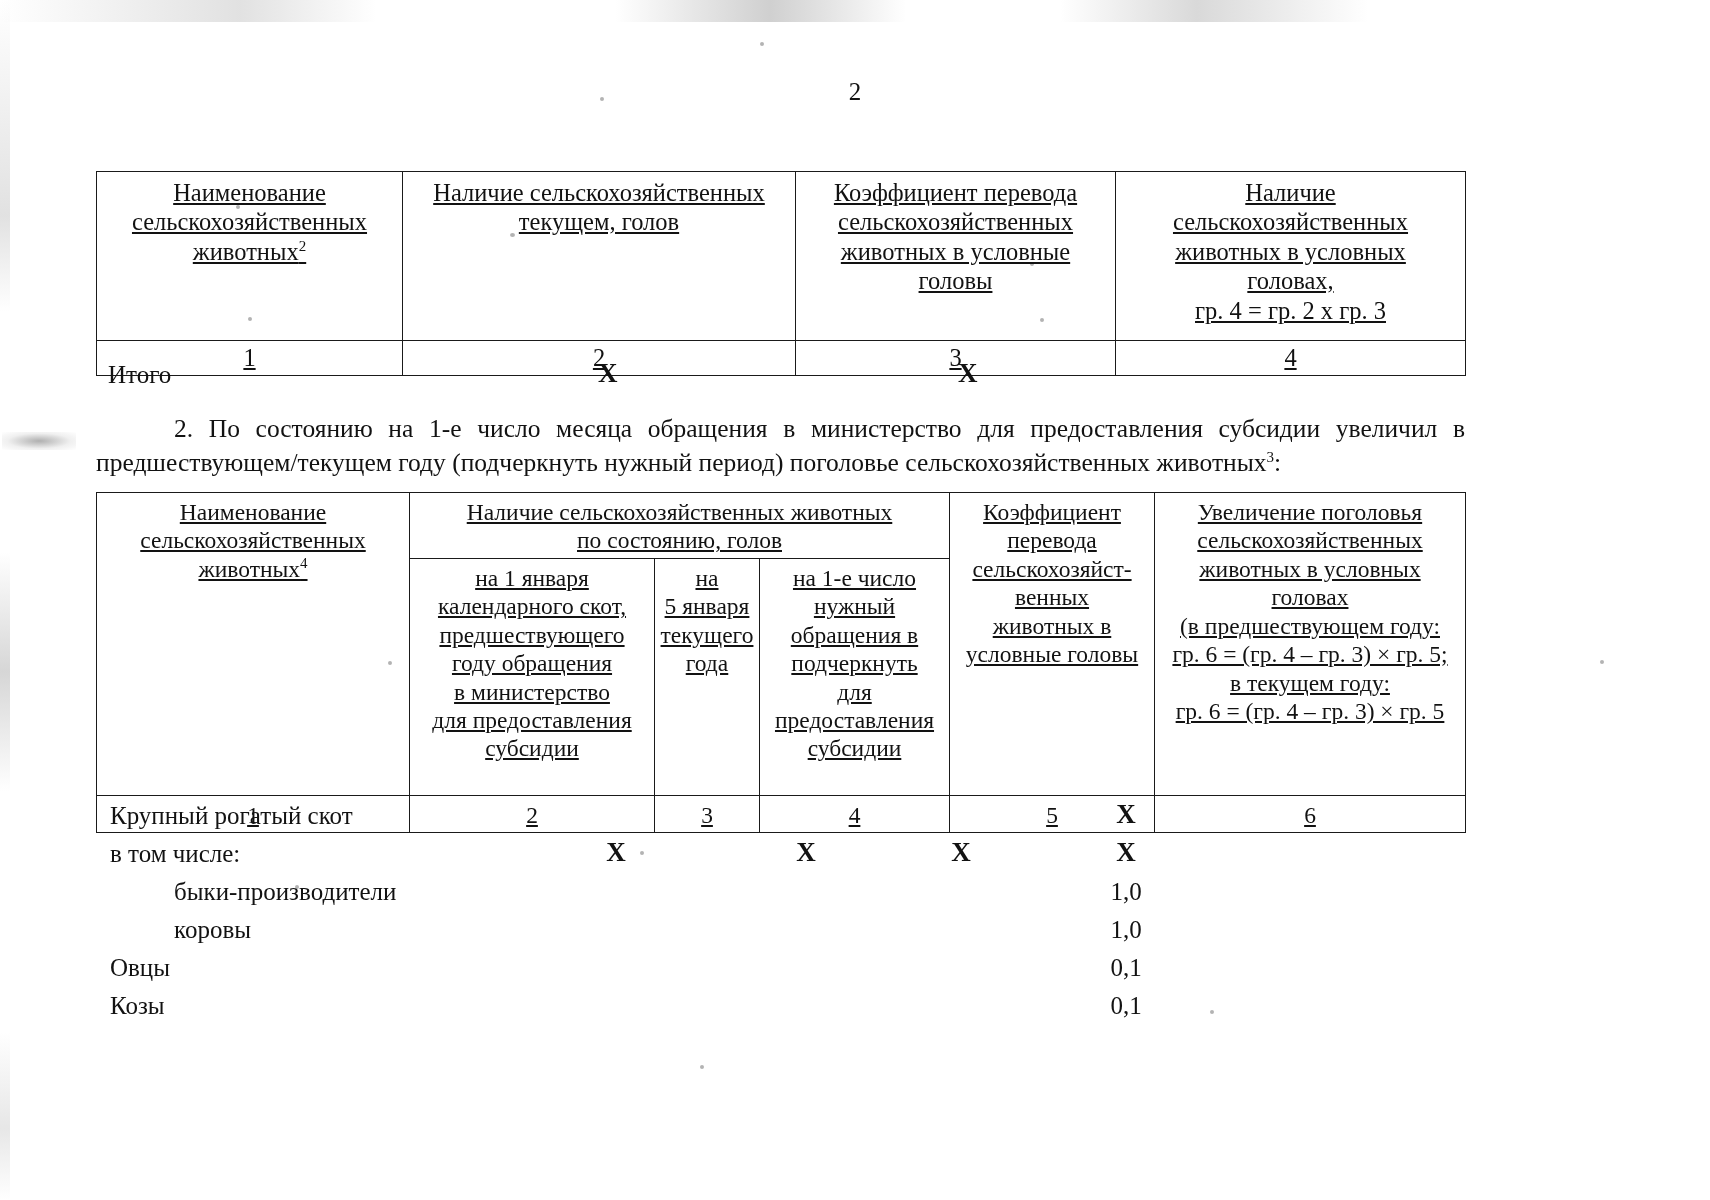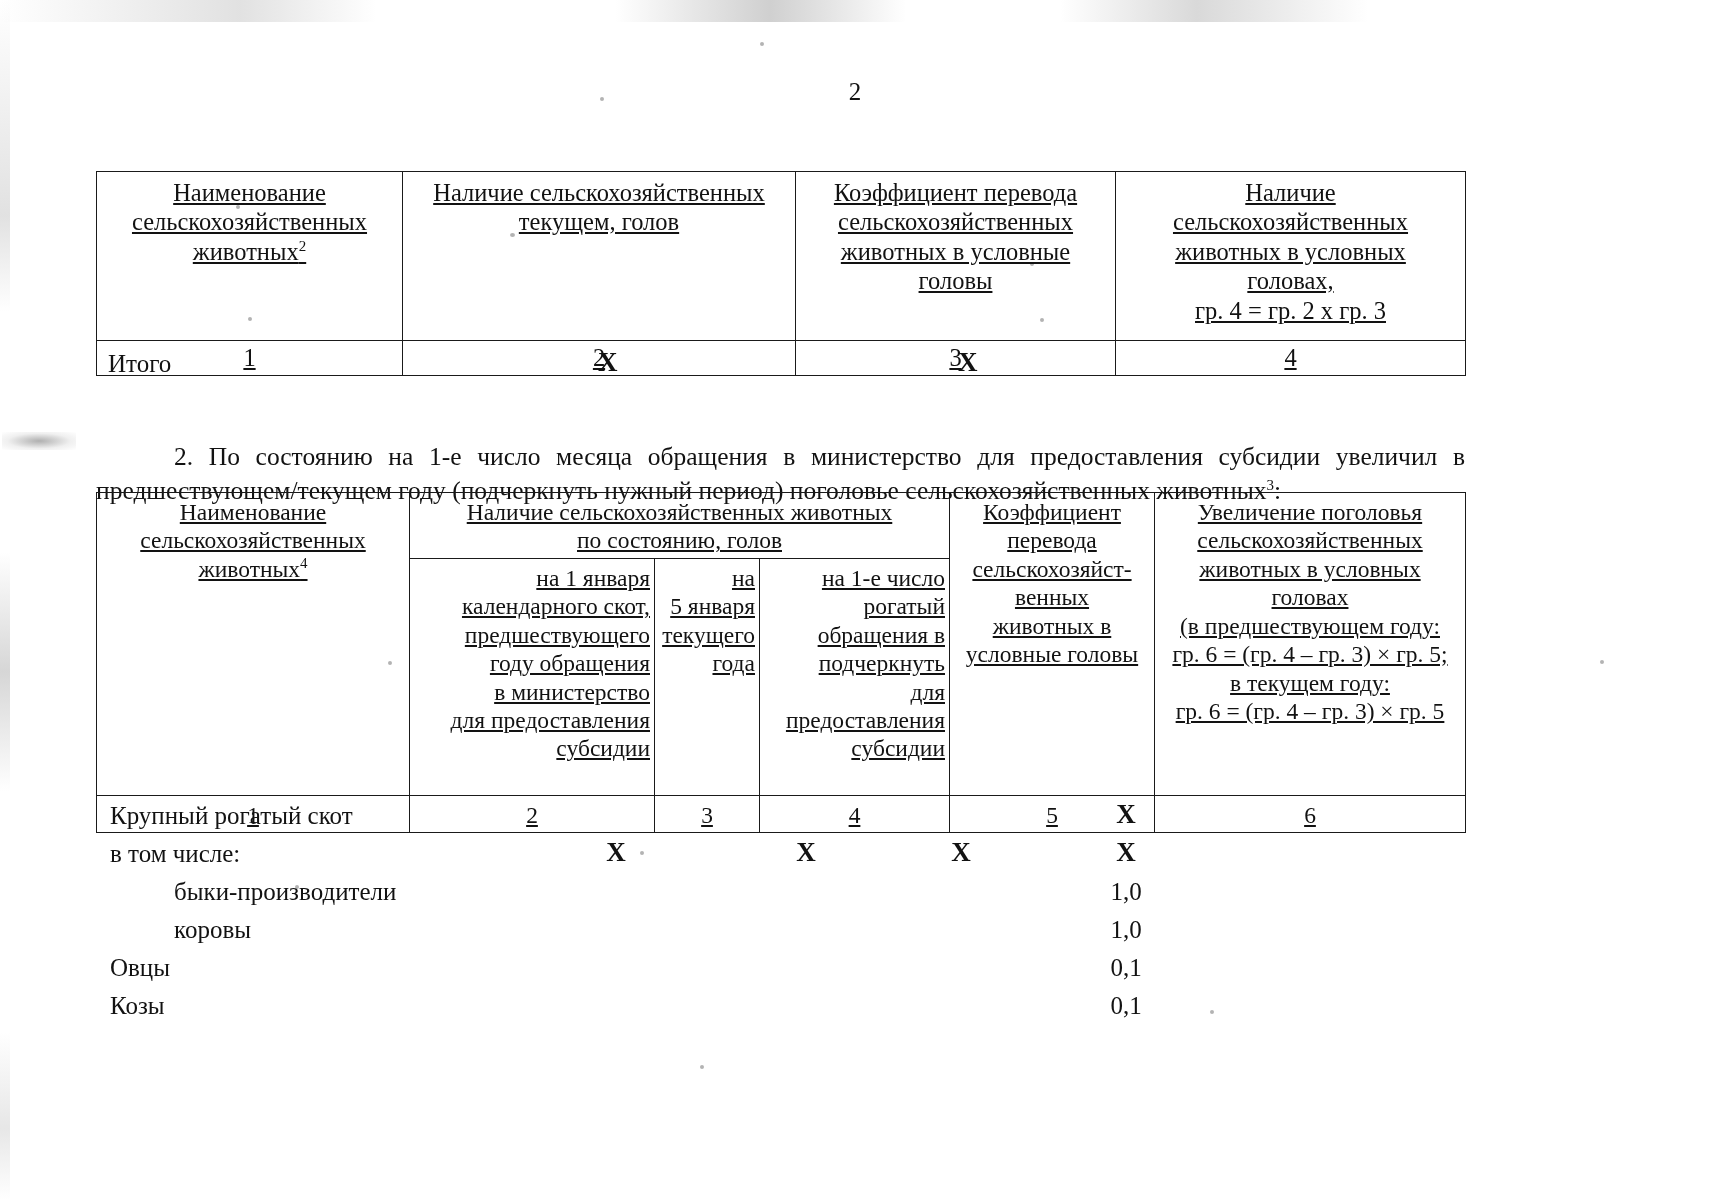--- a/index.html
+++ b/index.html
@@ -98,21 +98,21 @@
   .sup {
     font-size: 15px;
     vertical-align: super;
     line-height: 0;
   }
 
   
   .totals-row {
     position: absolute;
     left: 96px;
-    top: 349px;
+    top: 360px;
     width: 1369px;
     height: 34px;
     font-size: 25px;
   }
   .totals-row .lbl {
     position: absolute;
     left: 12px;
     top: 1px;
   }
   .totals-row .x1 {
@@ -133,35 +133,34 @@
   
   .para {
     position: absolute;
     left: 96px;
     top: 412px;
     width: 1369px;
     font-size: 25.5px;
     line-height: 34px;
     text-align: justify;
     text-align-last: left;
-    margin-top: 28px;
   }
   .para .indent { display: inline-block; width: 78px; }
 
   
   #table-two {
     left: 96px;
     top: 492px;
     width: 1369px;
     font-size: 23.5px;
     line-height: 1.21;
   }
   #table-two td { padding: 5px 4px 3px 4px; }
   #table-two td.name-col { vertical-align: top; }
-  #table-two td.tall { height: 228px; text-align: right; }
+  #table-two td.tall { height: 228px; }
 
   
   .data-rows {
     position: absolute;
     left: 96px;
     top: 802px;
     width: 1369px;
     font-size: 25px;
   }
   .data-rows .drow {
@@ -305,21 +304,21 @@
         <div>субсидии</div>
       </td>
       <td class="tall">
         <div>на</div>
         <div>5 января</div>
         <div>текущего</div>
         <div>года</div>
       </td>
       <td class="tall">
         <div>на 1-е число</div>
-        <div>рогатый</div>
+        <div>нужный</div>
         <div>обращения в</div>
         <div>подчеркнуть</div>
         <div>для</div>
         <div>предоставления</div>
         <div>субсидии</div>
       </td>
     </tr>
     <tr>
       <td class="numrow">1</td>
       <td class="numrow">2</td>

